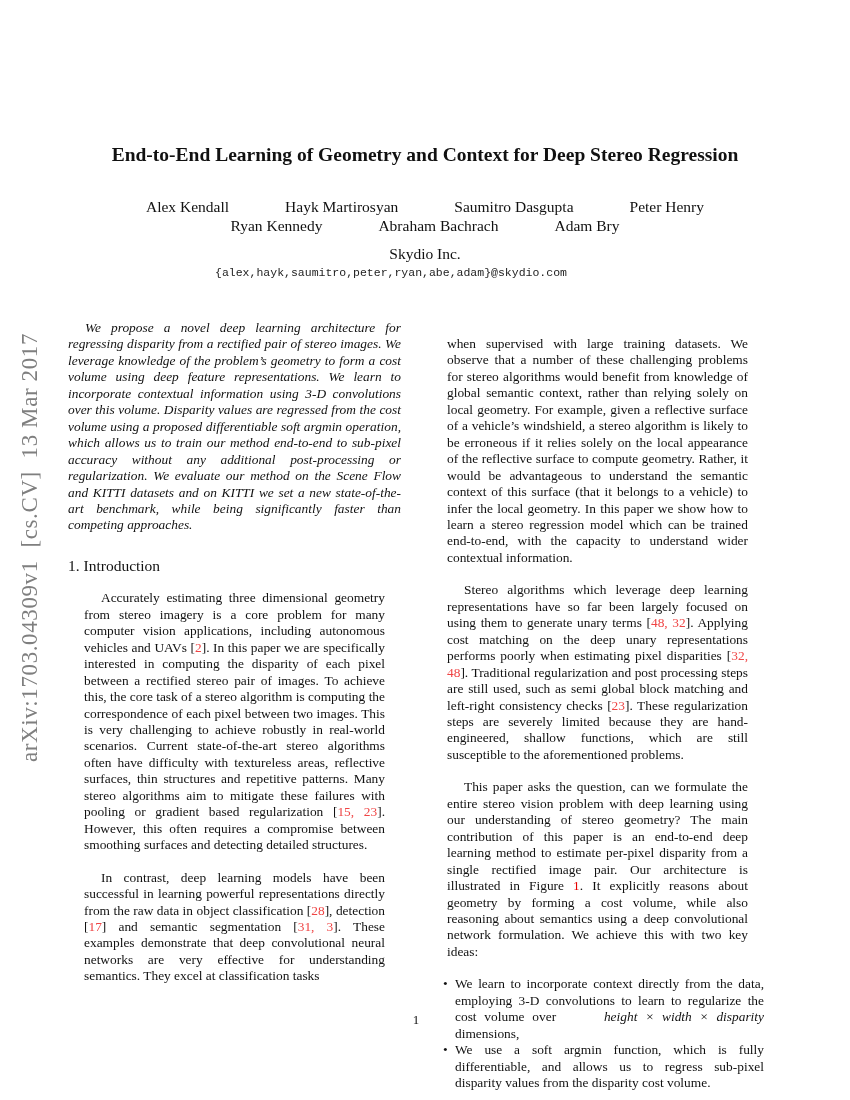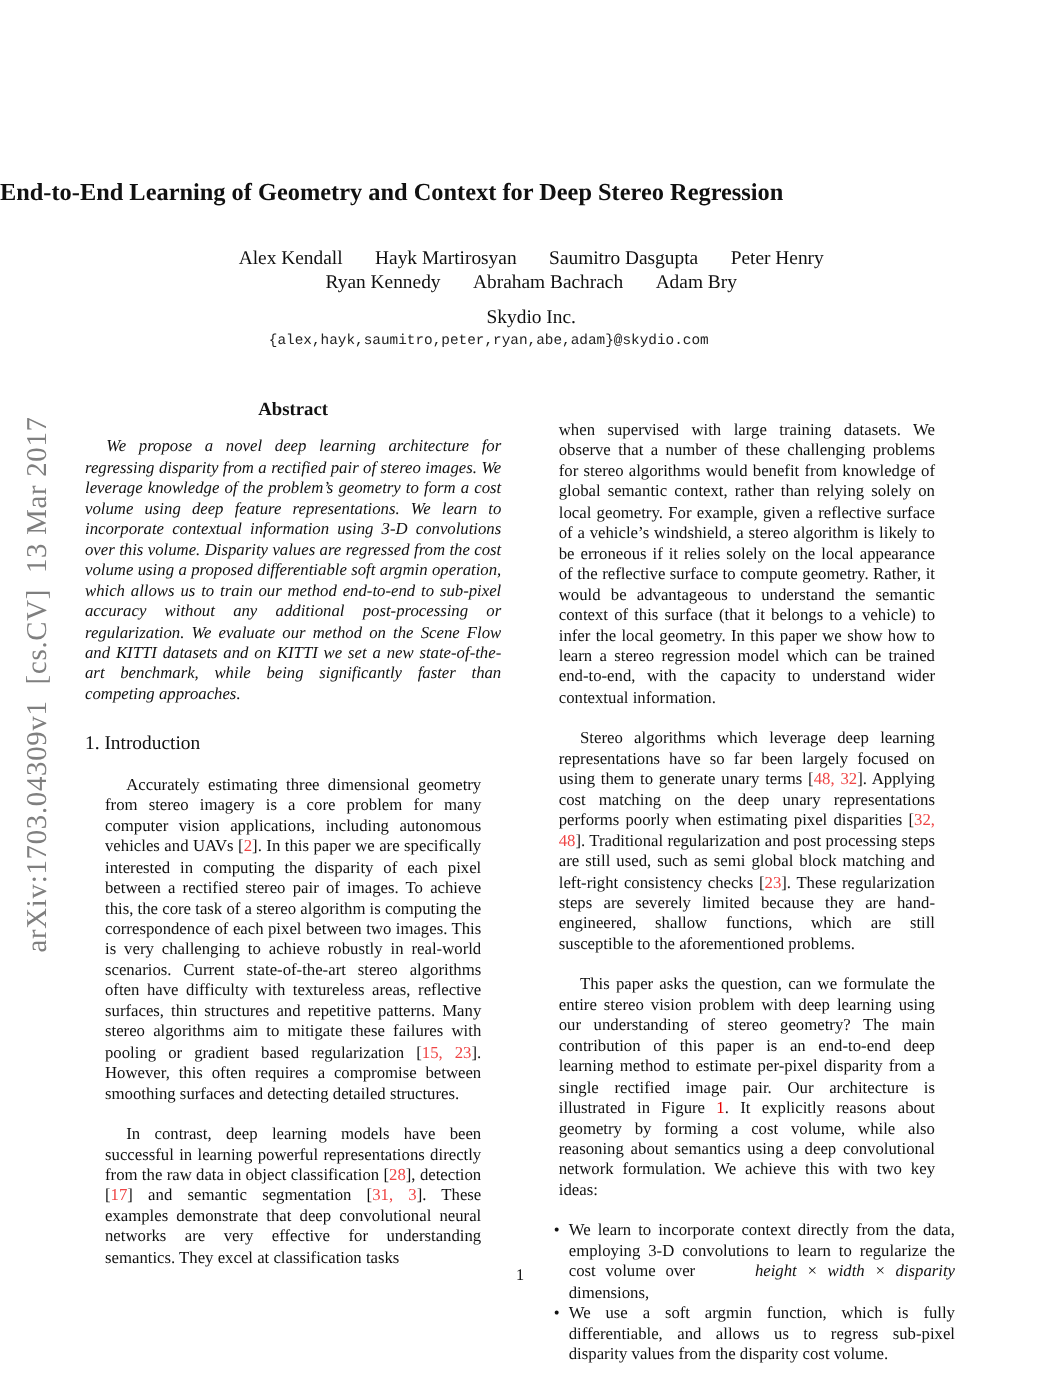--- a/index.html
+++ b/index.html
@@ -11,24 +11,24 @@
   }
   
   .watermark {
     position:absolute; left:17px; top:813px; width:531px;
     transform:rotate(-90deg); transform-origin:0 0;
     text-align:center; font-size:23px; letter-spacing:0.6px;
     color:#7f7f7f; white-space:pre;
   }
   
   .paper-title {
-    position:absolute; top:144px; left:0; width:850px; text-align:left;
+    position:absolute; top:144px; left:0; width:850px; text-align:center;
     font-size:19.5px; font-weight:bold;
   }
-  .authors-row { position:absolute; left:0; width:850px; display:flex; justify-content:center; gap:26px; font-size:15.5px; }
+  .authors-row { position:absolute; left:0; width:850px; display:flex; justify-content:center; gap:56px; font-size:15.5px; }
   .authors-row.r1 { top:198px; }
   .authors-row.r2 { top:217px; }
   .affiliation { position:absolute; top:245px; left:0; width:850px; text-align:center; font-size:15.5px; }
   .email {
     position:absolute; top:266px; left:0; width:782px; text-align:center;
     font-family:"Liberation Mono","DejaVu Sans Mono",monospace; font-size:11.5px; color:#222;
   }
   
   .col { position:absolute; top:320px; width:333px; font-size:13.4px; line-height:16.45px; }
   .col-left  { left:68px; }
@@ -65,21 +65,20 @@
   <div class="authors-row r2">
     <span>Ryan Kennedy</span>
     <span>Abraham Bachrach</span>
     <span>Adam Bry</span>
   </div>
 
   <div class="affiliation">Skydio Inc.</div>
   <div class="email">{alex,hayk,saumitro,peter,ryan,abe,adam}@skydio.com</div>
 
   <div class="col col-left">
-    <div class="abstract-heading">Abstract</div>
     <div class="abstract-body">We propose a novel deep learning architecture for regressing disparity from a rectified pair of stereo images. We leverage knowledge of the problem’s geometry to form a cost volume using deep feature representations. We learn to incorporate contextual information using 3-D convolutions over this volume. Disparity values are regressed from the cost volume using a proposed differentiable soft argmin operation, which allows us to train our method end-to-end to sub-pixel accuracy without any additional post-processing or regularization. We evaluate our method on the Scene Flow and KITTI datasets and on KITTI we set a new state-of-the-art benchmark, while being significantly faster than competing approaches.</div>
     <div class="section-heading">1. Introduction</div>
     <p class="body indent"><span>Accurately estimating three dimensional geometry from stereo imagery is a core problem for many computer vision applications, including autonomous vehicles and UAVs [</span><span class="cite">2</span><span>]. In this paper we are specifically interested in computing the disparity of each pixel between a rectified stereo pair of images. To achieve this, the core task of a stereo algorithm is computing the correspondence of each pixel between two images. This is very challenging to achieve robustly in real-world scenarios. Current state-of-the-art stereo algorithms often have difficulty with textureless areas, reflective surfaces, thin structures and repetitive patterns. Many stereo algorithms aim to mitigate these failures with pooling or gradient based regularization [</span><span class="cite">15, 23</span><span>]. However, this often requires a compromise between smoothing surfaces and detecting detailed structures.</span></p>
     <p class="body indent"><span>In contrast, deep learning models have been successful in learning powerful representations directly from the raw data in object classification [</span><span class="cite">28</span><span>], detection [</span><span class="cite">17</span><span>] and semantic segmentation [</span><span class="cite">31, 3</span><span>]. These examples demonstrate that deep convolutional neural networks are very effective for understanding semantics. They excel at classification tasks</span></p>
   </div>
 
   <div class="col col-right">
     <p class="body"><span>when supervised with large training datasets. We observe that a number of these challenging problems for stereo algorithms would benefit from knowledge of global semantic context, rather than relying solely on local geometry. For example, given a reflective surface of a vehicle’s windshield, a stereo algorithm is likely to be erroneous if it relies solely on the local appearance of the reflective surface to compute geometry. Rather, it would be advantageous to understand the semantic context of this surface (that it belongs to a vehicle) to infer the local geometry. In this paper we show how to learn a stereo regression model which can be trained end-to-end, with the capacity to understand wider contextual information.</span></p>
     <p class="body indent"><span>Stereo algorithms which leverage deep learning representations have so far been largely focused on using them to generate unary terms [</span><span class="cite">48, 32</span><span>]. Applying cost matching on the deep unary representations performs poorly when estimating pixel disparities [</span><span class="cite">32, 48</span><span>]. Traditional regularization and post processing steps are still used, such as semi global block matching and left-right consistency checks [</span><span class="cite">23</span><span>]. These regularization steps are severely limited because they are hand-engineered, shallow functions, which are still susceptible to the aforementioned problems.</span></p>
     <p class="body indent"><span>This paper asks the question, can we formulate the entire stereo vision problem with deep learning using our understanding of stereo geometry? The main contribution of this paper is an end-to-end deep learning method to estimate per-pixel disparity from a single rectified image pair. Our architecture is illustrated in Figure </span><span class="ref">1</span><span>. It explicitly reasons about geometry by forming a cost volume, while also reasoning about semantics using a deep convolutional network formulation. We achieve this with two key ideas:</span></p>

